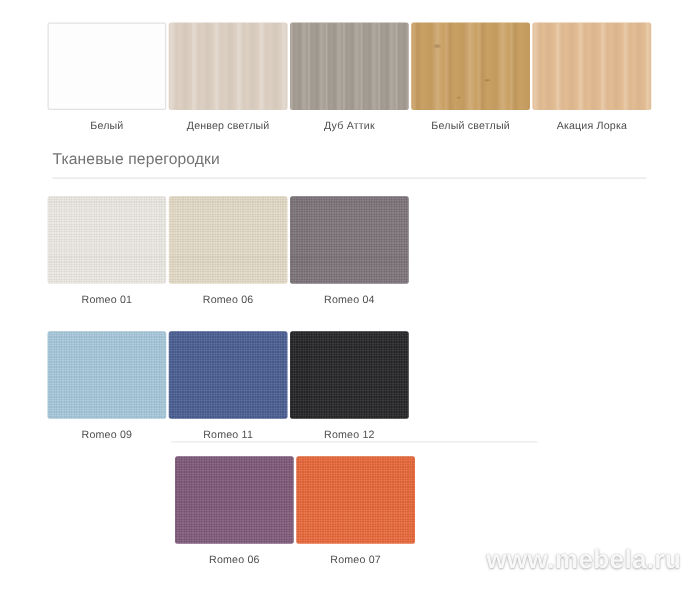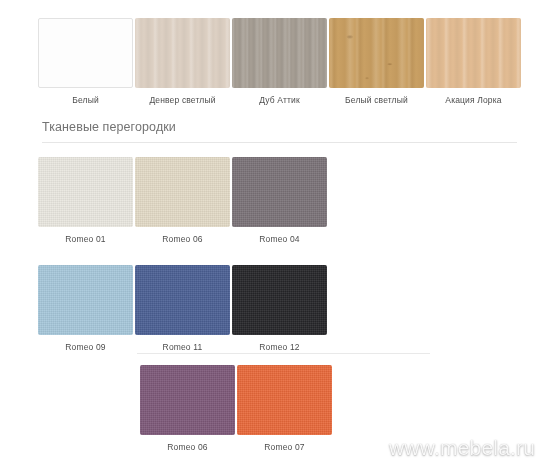--- a/index.html
+++ b/index.html
@@ -150,21 +150,21 @@
     height: 1px;
     background: #e9e9e9;
   }
 
   
   .watermark {
     position: absolute;
     left: 389px;
     top: 436px;
     font-size: 21px;
-    font-weight: 400;
+    font-weight: 700;
     color: rgba(255,255,255,0.92);
     letter-spacing: 0.2px;
     text-shadow:
       0 0 1px rgba(120,120,120,0.55),
       0 1px 2px rgba(90,90,90,0.40);
     white-space: nowrap;
     pointer-events: none;
     font-family: "Liberation Sans", sans-serif;
   }
 </style>

